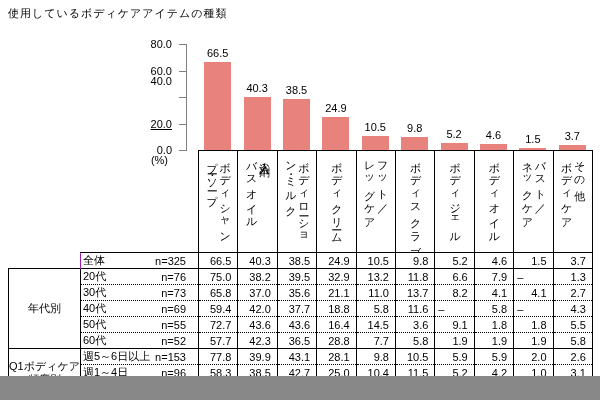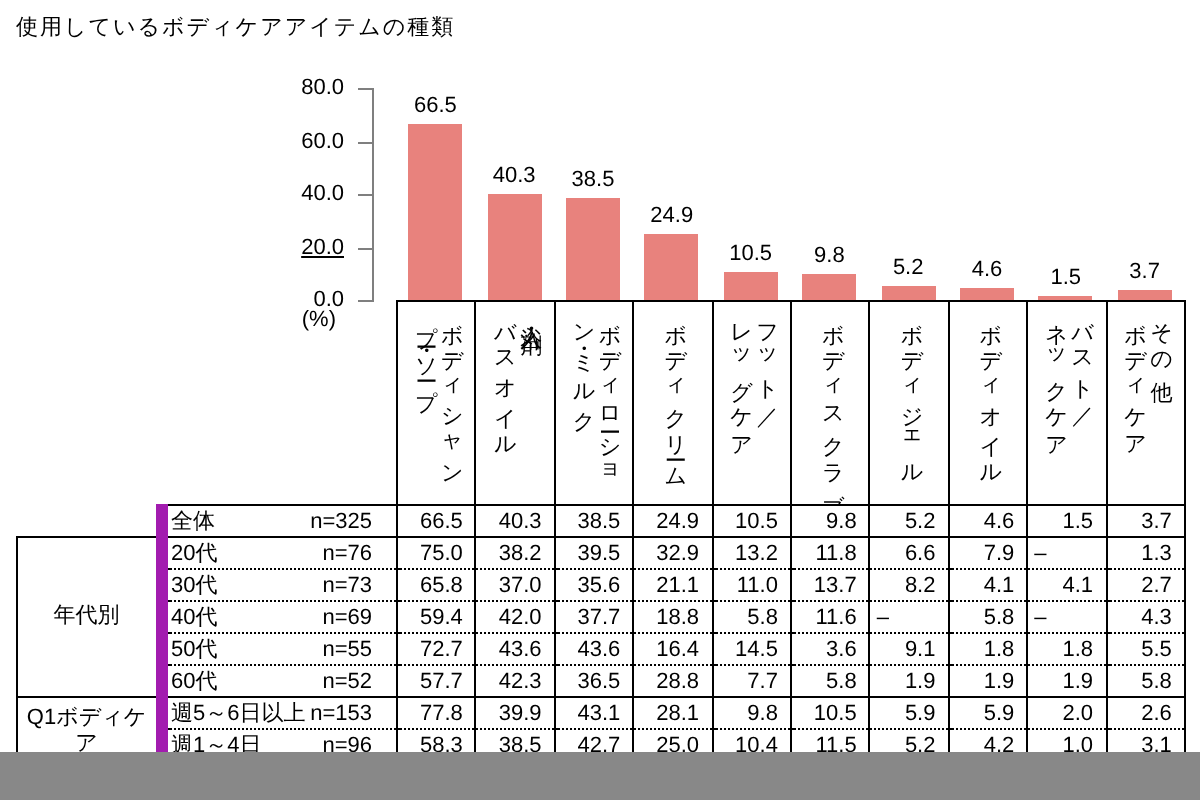--- a/index.html
+++ b/index.html
@@ -35,21 +35,21 @@
   .cat-flex { display: flex; justify-content: center; align-items: flex-start; height: 100%; padding-top: 3px; }
   .cat-text {
     writing-mode: vertical-rl; text-orientation: mixed;
     white-space: pre-line; font-size: 11px; line-height: 13px; letter-spacing: 1.5px;
   }
   td.group-cell {
     border: 1px solid #000; text-align: center; vertical-align: middle;
     white-space: pre-line; line-height: 13px;
   }
   td.label-cell {
-    border-left: 6px solid #a21caf; border-right: 1px solid #000;
+    border-left: 1px solid #a21caf; border-right: 1px solid #000;
     height: 14px; white-space: nowrap;
   }
   .label-flex { display: flex; justify-content: space-between; align-items: center; padding: 0 12px 0 2px; }
   td.data-cell {
     border-left: 1px solid #000; border-right: 1px solid #000;
     height: 14px; text-align: right; padding-right: 6px; white-space: nowrap;
   }
   td.data-cell.dash { text-align: left; padding-left: 3px; }
   tr.rt-solid td.label-cell, tr.rt-solid td.data-cell { border-top: 1px solid #000; }
   tr.rt-dot td.label-cell, tr.rt-dot td.data-cell { border-top: 1px dotted #000; }
@@ -66,21 +66,21 @@
 <div id="screen">
   <div id="title">使用しているボディケアアイテムの種類</div>
 
   <div id="axis-line"></div>
   <div id="yaxis">
       <div class="ytick" style="top: 44px;"></div>
       <div class="ylab" style="top: 38px;">80.0</div>
       <div class="ytick" style="top: 70.5px;"></div>
       <div class="ylab" style="top: 64.5px;">60.0</div>
       <div class="ytick" style="top: 97px;"></div>
-      <div class="ylab" style="top: 91px;">40.0</div>
+      <div class="ylab" style="top: 75px;">40.0</div>
       <div class="ytick" style="top: 123.5px;"></div>
       <div class="ylab" style="top: 117.5px; text-decoration: underline;">20.0</div>
       <div class="ytick" style="top: 150px;"></div>
       <div class="ylab" style="top: 144px;">0.0</div>
     </div>
   <div id="unit-label">(%)</div>
 
   <div id="plot">
       <div class="bar" style="left: 6.2px; height: 88px; background: rgb(232, 130, 125);"></div>
       <div class="bar-value" style="left: 0px; width: 39.4px; bottom: 90px;">66.5</div>

